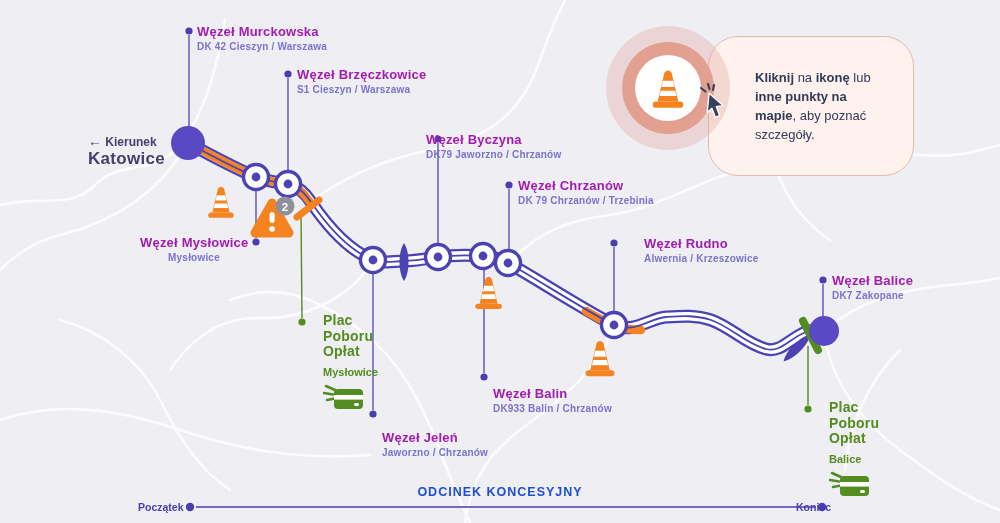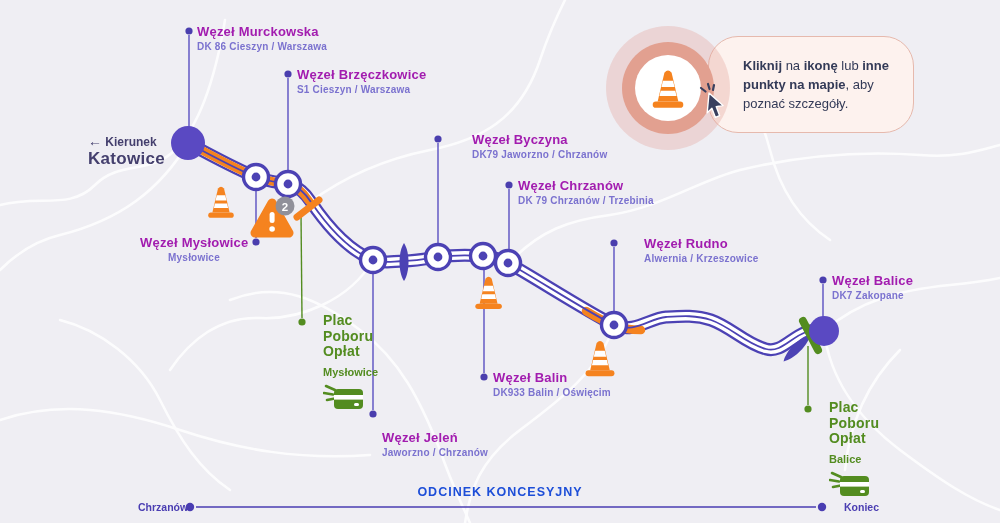--- a/index.html
+++ b/index.html
@@ -40,21 +40,21 @@
         background:rgba(226,160,148,.32);z-index:3;}
   .ring{position:absolute;left:622px;top:42px;width:92px;height:92px;border-radius:50%;
         background:#e2a090;z-index:4;}
   .inner-circle{position:absolute;left:635px;top:55px;width:66px;height:66px;border-radius:50%;
         background:#ffffff;z-index:5;display:flex;align-items:center;justify-content:center;}
   .pill{
     position:absolute;left:708px;top:36px;width:206px;box-sizing:border-box;z-index:2;
     background:#fdf2ee;border:1.5px solid #e6b9ad;border-radius:30px;
     padding:15px 16px 15px 30px;
   }
-  .pill p{margin:4px;color:#333a57;font-size:13px;line-height:19px;font-weight:500;}
+  .pill p{margin:16px;color:#333a57;font-size:13px;line-height:19px;font-weight:500;}
   .pill b{font-weight:800;}
   .cursor-wrap{position:absolute;left:699px;top:82px;z-index:6;}
 </style>
 </head>
 <body>
 
 <div class="stage">
 
   <svg class="map" width="1000" height="523" viewBox="0 0 1000 523">
     <defs>
@@ -183,45 +183,45 @@
   </svg>
 
   <div class="dir" style="left:88px;top:134px;">
     <div class="small"><span class="arrow">←</span>
       <span>Kierunek</span></div>
     <div class="big">Katowice</div>
   </div>
 
   <div class="lbl" style="left:197px;top:24px;">
     <div class="name">Węzeł Murckowska</div>
-    <div class="sub">DK 86 Cieszyn / Warszawa</div>
+    <div class="sub">DK 42 Cieszyn / Warszawa</div>
   </div>
   <div class="lbl" style="left:297px;top:67px;">
     <div class="name">Węzeł Brzęczkowice</div>
     <div class="sub">S1 Cieszyn / Warszawa</div>
   </div>
   <div class="lbl right-align" style="left:140px;top:235px;width:108px;">
     <div class="name">Węzeł Mysłowice</div>
     <div class="sub">Mysłowice</div>
   </div>
   <div class="lbl" style="left:382px;top:430px;">
     <div class="name">Węzeł Jeleń</div>
     <div class="sub">Jaworzno / Chrzanów</div>
   </div>
-  <div class="lbl" style="left:472px;top:132px;">
+  <div class="lbl" style="left:426px;top:132px;">
     <div class="name">Węzeł Byczyna</div>
     <div class="sub">DK79 Jaworzno / Chrzanów</div>
   </div>
   <div class="lbl" style="left:518px;top:178px;">
     <div class="name">Węzeł Chrzanów</div>
     <div class="sub">DK 79 Chrzanów / Trzebinia</div>
   </div>
-  <div class="lbl" style="left:493px;top:370px;">
+  <div class="lbl" style="left:493px;top:386px;">
     <div class="name">Węzeł Balin</div>
-    <div class="sub">DK933 Balin / Oświęcim</div>
+    <div class="sub">DK933 Balin / Chrzanów</div>
   </div>
   <div class="lbl" style="left:623px;top:236px;margin-left:21px;">
     <div class="name">Węzeł Rudno</div>
     <div class="sub">Alwernia / Krzeszowice</div>
   </div>
   <div class="lbl" style="left:832px;top:273px;">
     <div class="name">Węzeł Balice</div>
     <div class="sub">DK7 Zakopane</div>
   </div>
 
@@ -255,22 +255,22 @@
           <line x1="1" y1="11" x2="10" y2="12.5"></line>
           <line x1="4" y1="18" x2="12" y2="16.5"></line>
         </g>
         <rect x="11" y="7" width="29" height="20" rx="4" fill="#538c20"></rect>
         <rect x="11" y="13" width="29" height="4.6" fill="#ffffff"></rect>
         <rect x="31" y="21" width="5" height="3" rx="1.5" fill="#ffffff"></rect>
       </svg>
     </div>
   </div>
 
-  <div class="footer-label" style="left:138px;top:501px;">Chrzanów</div>
-  <div class="footer-label" style="left:844px;top:501px;">Koniec</div>
+  <div class="footer-label" style="left:138px;top:501px;">Początek</div>
+  <div class="footer-label" style="left:796px;top:501px;">Koniec</div>
   <div class="section-title">ODCINEK KONCESYJNY</div>
 
   <div class="pill">
     <p><b>Kliknij</b><span> na </span><b>ikonę</b><span> lub </span><b>inne punkty na mapie</b><span>, aby poznać szczegóły.</span></p>
   </div>
   <div class="halo"></div>
   <div class="ring"></div>
   <div class="inner-circle">
     <svg width="36" height="42" viewBox="0 0 40 46">
       <rect x="3" y="38" width="34" height="7" rx="3.5" fill="#f5831f"></rect>

